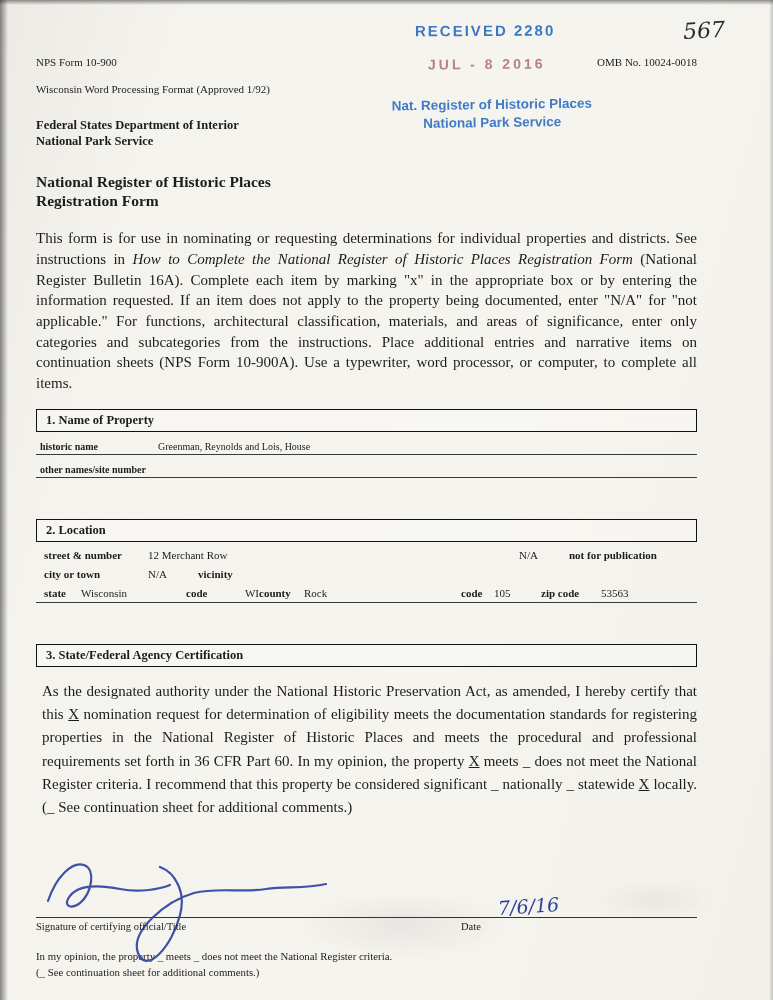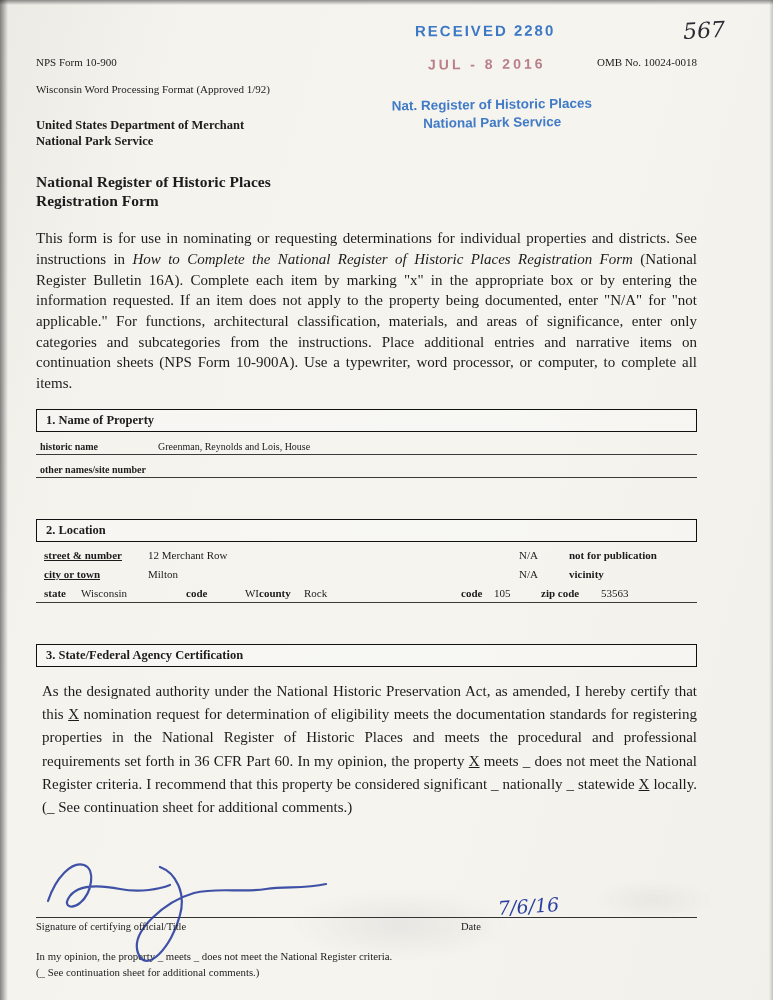--- a/index.html
+++ b/index.html
@@ -54,21 +54,21 @@
     font-size:12.5px;font-weight:bold;background:rgba(255,255,255,.25);}
 
   .field-row{display:flex;align-items:center;margin-top:9px;padding:0 0 2px 4px;
     font-size:10px;border-bottom:1px solid #3a3a3a;}
   .field-label{font-weight:bold;}
 
   .s1-label{width:118px;flex:none;}
   .s1-value{flex:1;}
 
   .loc-row{display:flex;align-items:baseline;margin-top:7px;padding-left:8px;font-size:11px;}
-  .loc-label{font-weight:bold;width:104px;flex:none;text-decoration:underline;}
+  .loc-label{font-weight:bold;width:104px;flex:none;}
   .loc-value{flex:1;}
   .loc-na{width:50px;flex:none;}
   .loc-right{width:128px;flex:none;font-weight:bold;}
   .state-row{display:flex;align-items:baseline;margin-top:7px;padding:0 0 3px 8px;
     font-size:11px;border-bottom:1px solid #3a3a3a;}
   .w37{width:37px;flex:none;} .w105{width:105px;flex:none;} .w38{width:38px;flex:none;}
   .w35{width:35px;flex:none;text-align:right;} .w45{width:45px;flex:none;} .w157{width:157px;flex:none;}
   .w33{width:33px;flex:none;} .w47{width:47px;flex:none;} .w60{width:60px;flex:none;}
   .bold{font-weight:bold;}
 
@@ -113,21 +113,21 @@
 
   <div class="content">
 
     <div class="hdr-row1">
       <span>NPS Form 10-900</span>
       <span>OMB No. 10024-0018</span>
     </div>
     <div class="hdr-format">Wisconsin Word Processing Format (Approved 1/92)</div>
 
     <div class="dept">
-      <div>United States Department of Merchant</div>
+      <div>Federal States Department of Interior</div>
       <div>National Park Service</div>
     </div>
 
     <div class="main-title">
       <div>National Register of Historic Places</div>
       <div>Registration Form</div>
     </div>
 
     <p class="instructions"><span>This form is for use in nominating or requesting determinations for individual properties and districts.  See instructions in </span><span class="ital">How to Complete the National Register of Historic Places Registration Form</span><span> (National Register Bulletin 16A).  Complete each item by marking "x" in the appropriate box or by entering the information requested.  If an item does not apply to the property being documented, enter "N/A" for "not applicable."  For functions, architectural classification, materials, and areas of significance, enter only categories and subcategories from the instructions.  Place additional entries and narrative items on continuation sheets (NPS Form 10-900A).  Use a typewriter, word processor, or computer, to complete all items.</span></p>
 
@@ -145,21 +145,20 @@
 
     <div class="section-box">2. Location</div>
     <div class="loc-row">
       <span class="loc-label">street &amp; number</span>
       <span class="loc-value">12 Merchant Row</span>
       <span class="loc-na">N/A</span>
       <span class="loc-right">not for publication</span>
     </div>
     <div class="loc-row">
       <span class="loc-label">city or town</span>
-      <span class="loc-value">Milton</span>
       <span class="loc-na">N/A</span>
       <span class="loc-right">vicinity</span>
     </div>
     <div class="state-row">
       <span class="bold w37">state</span>
       <span class="w105">Wisconsin</span>
       <span class="bold w38">code</span>
       <span class="w35">WI</span>
       <span class="bold w45">county</span>
       <span class="w157">Rock</span>

